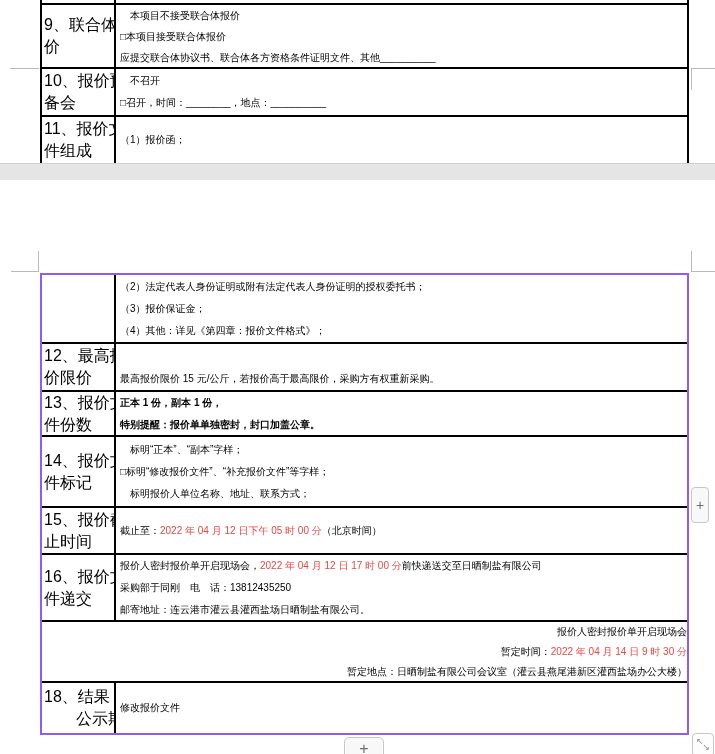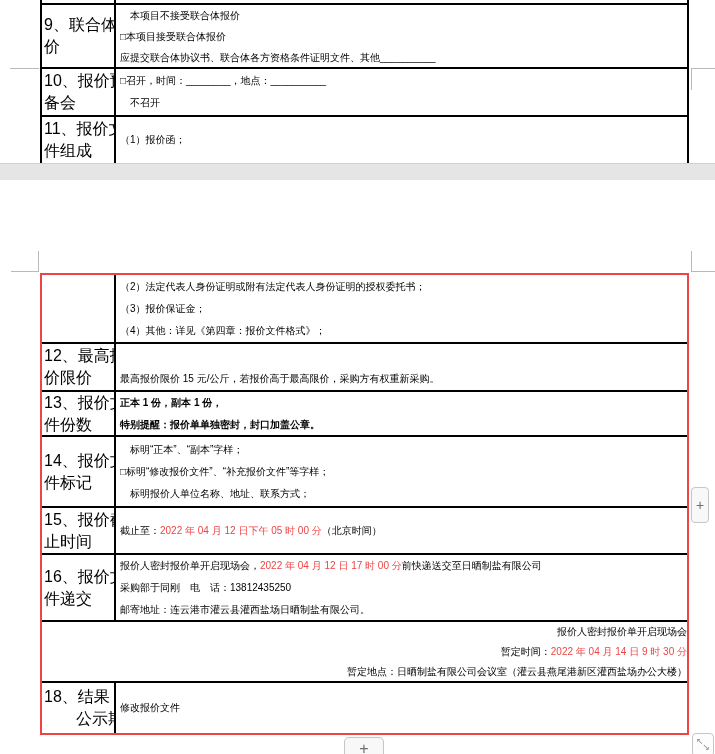--- a/index.html
+++ b/index.html
@@ -12,21 +12,21 @@
 
   
   .page-band{
     position:absolute;left:0;top:163px;width:715px;height:17px;
     background:#e5e5e5;border-top:1px solid #d0d0d0;box-sizing:border-box;
   }
 
   
   .doc-table{position:absolute;left:40px;width:649px;box-sizing:border-box;background:#fff;}
   #table-p1{top:0;height:163px;border-left:2px solid #000;border-right:2px solid #000;overflow:hidden;}
-  #table-p2{top:273px;height:462px;border:2px solid #ef4444;overflow:hidden;}
+  #table-p2{top:273px;height:462px;border:2px solid #8b5cf6;overflow:hidden;}
 
   .trow{display:flex;box-sizing:border-box;border-bottom:2px solid #000;overflow:hidden;}
   .trow.last{border-bottom:none;}
   .cell{box-sizing:border-box;display:flex;flex-direction:column;justify-content:center;overflow:hidden;}
   .lbl{
     width:74px;border-right:2px solid #000;padding-left:2px;
     font-size:16px;line-height:22px;white-space:pre;
   }
   .cnt{flex:1;padding-left:4px;font-size:10px;}
   .line{line-height:22px;white-space:pre;}
@@ -70,22 +70,22 @@
         <div class="line" style="line-height:21px;">　本项目不接受联合体报价</div>
         <div class="line" style="line-height:21px;">□本项目接受联合体报价</div>
         <div class="line" style="line-height:21px;">应提交联合体协议书、联合体各方资格条件证明文件、其他__________</div>
       </div>
     </div>
 
     <div class="trow" style="height:48px;">
       <div class="cell lbl">10、报价预
 备会</div>
       <div class="cell cnt">
+        <div class="line">　不召开</div>
         <div class="line">□召开，时间：________，地点：__________</div>
-        <div class="line">　不召开</div>
       </div>
     </div>
 
     <div class="trow last" style="height:46px;">
       <div class="cell lbl">11、报价文
 件组成</div>
       <div class="cell cnt">
         <div class="line">（1）报价函；</div>
       </div>
     </div>

